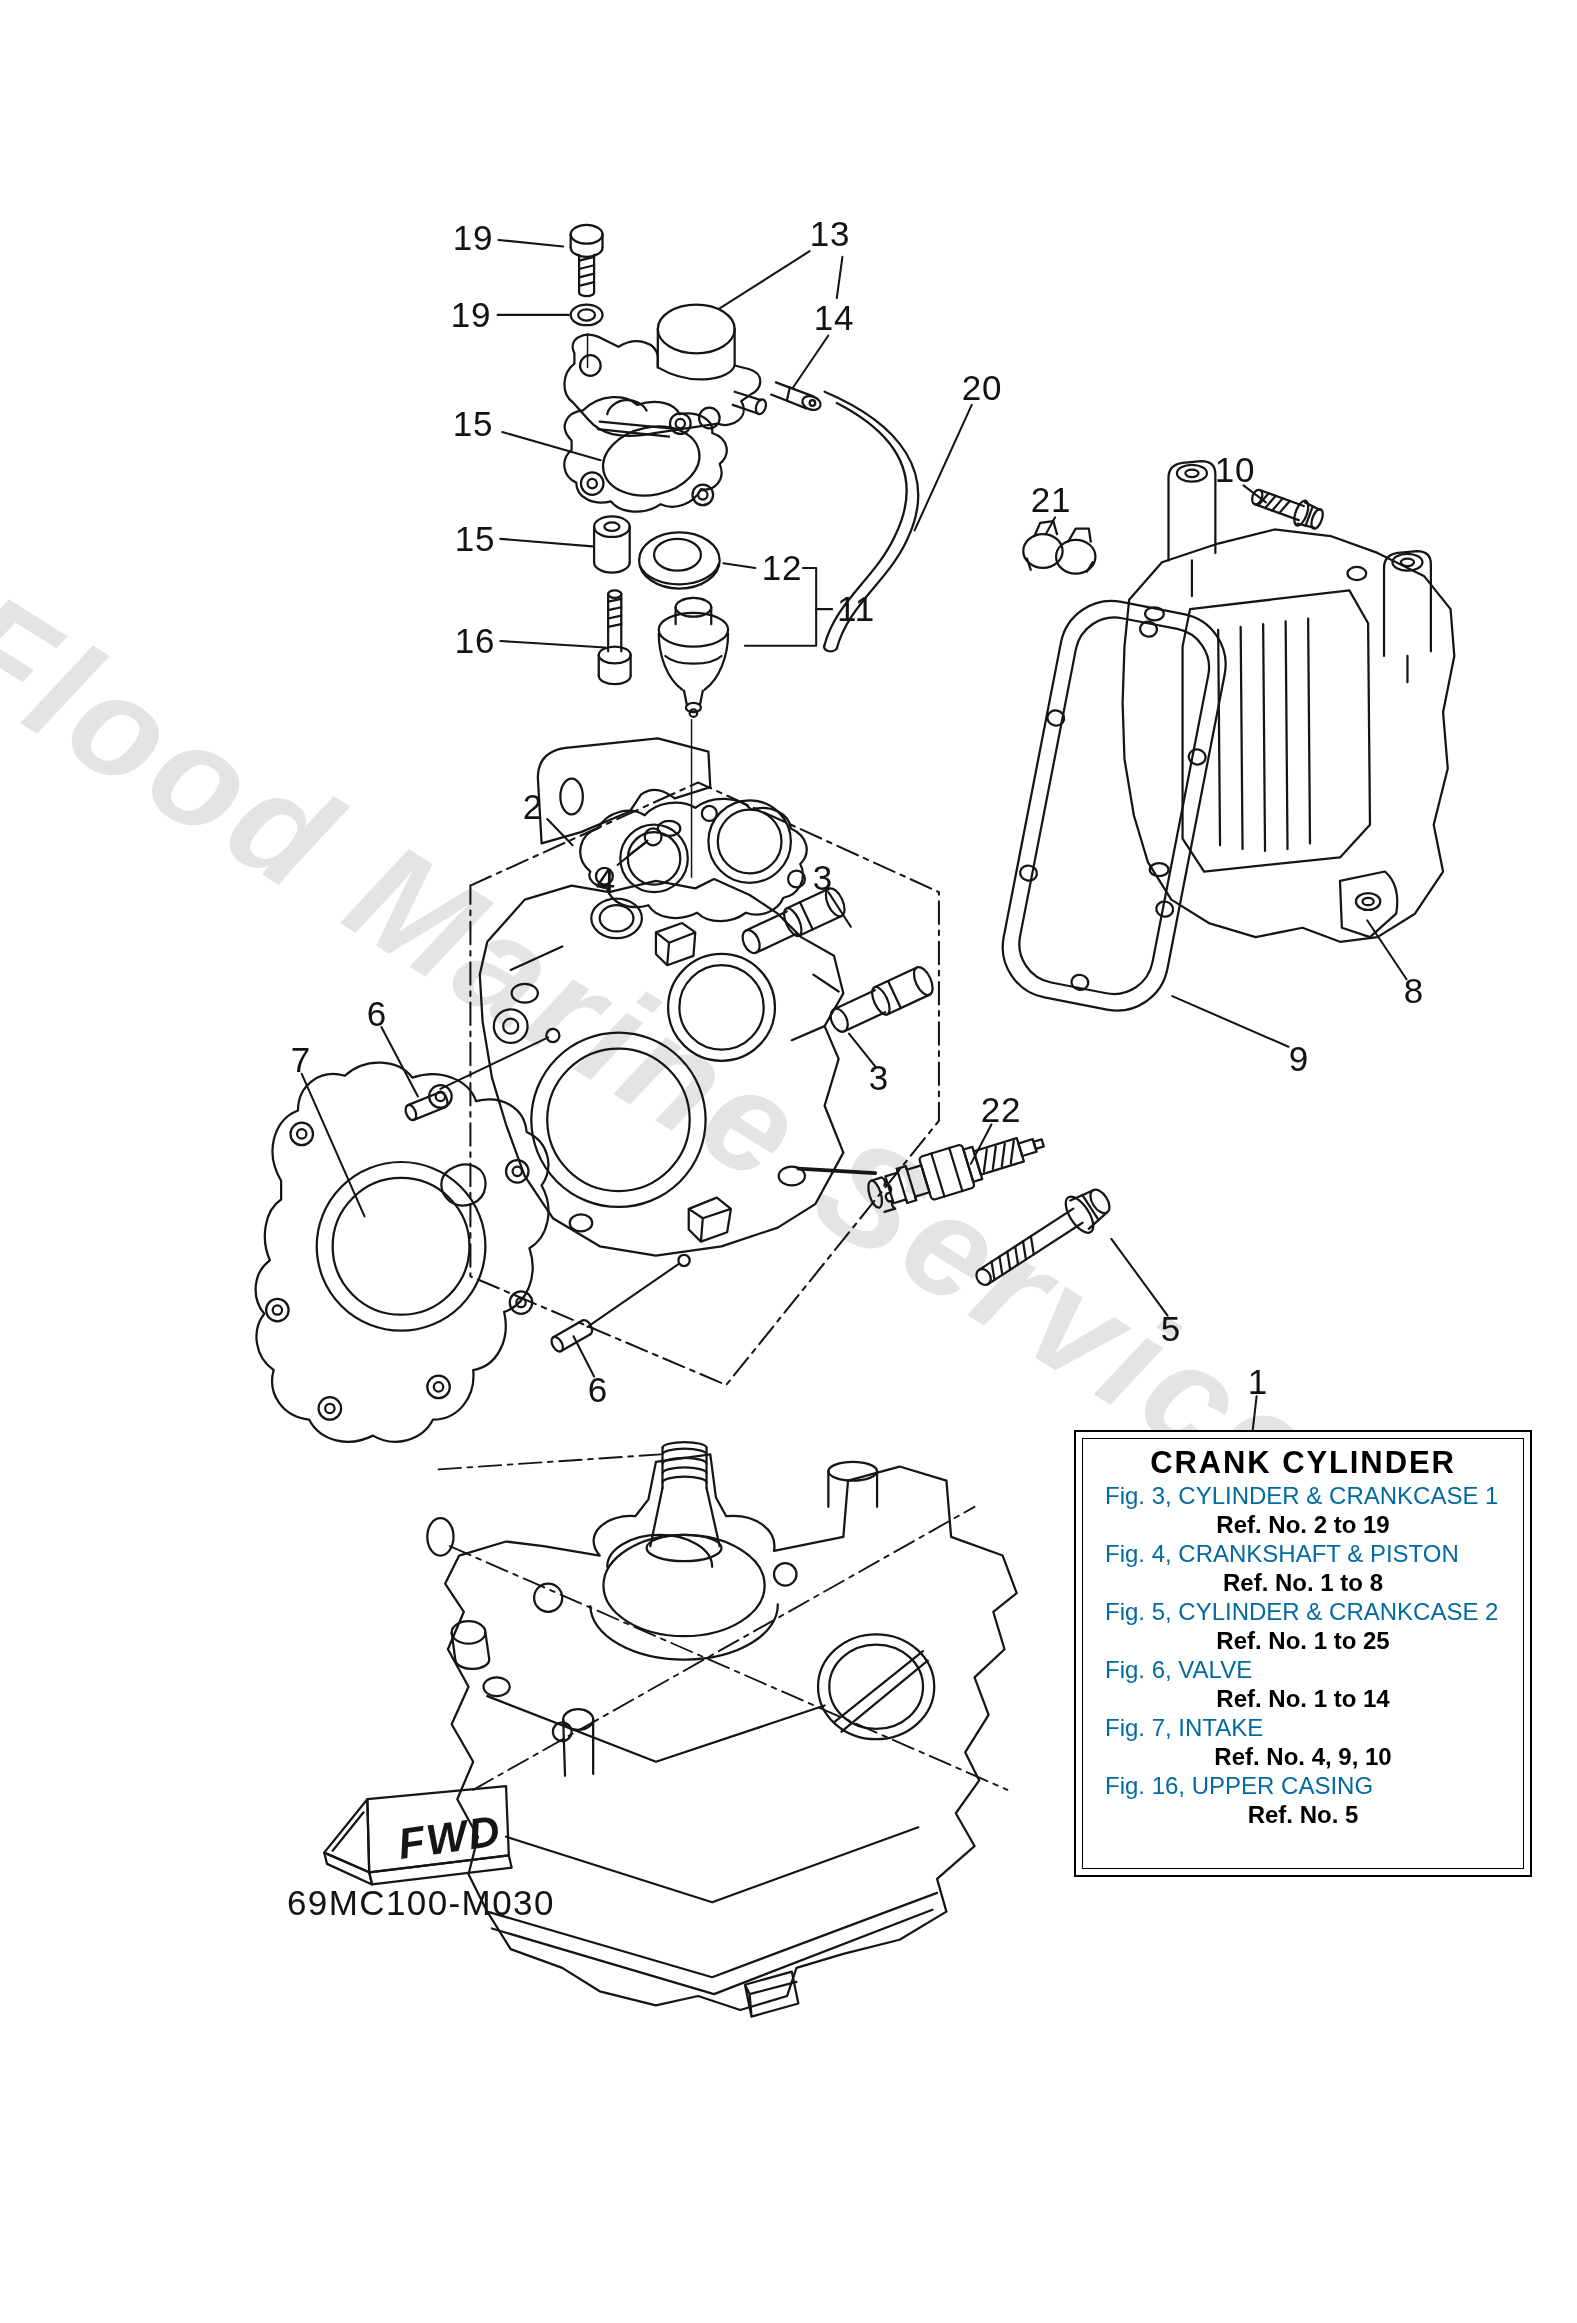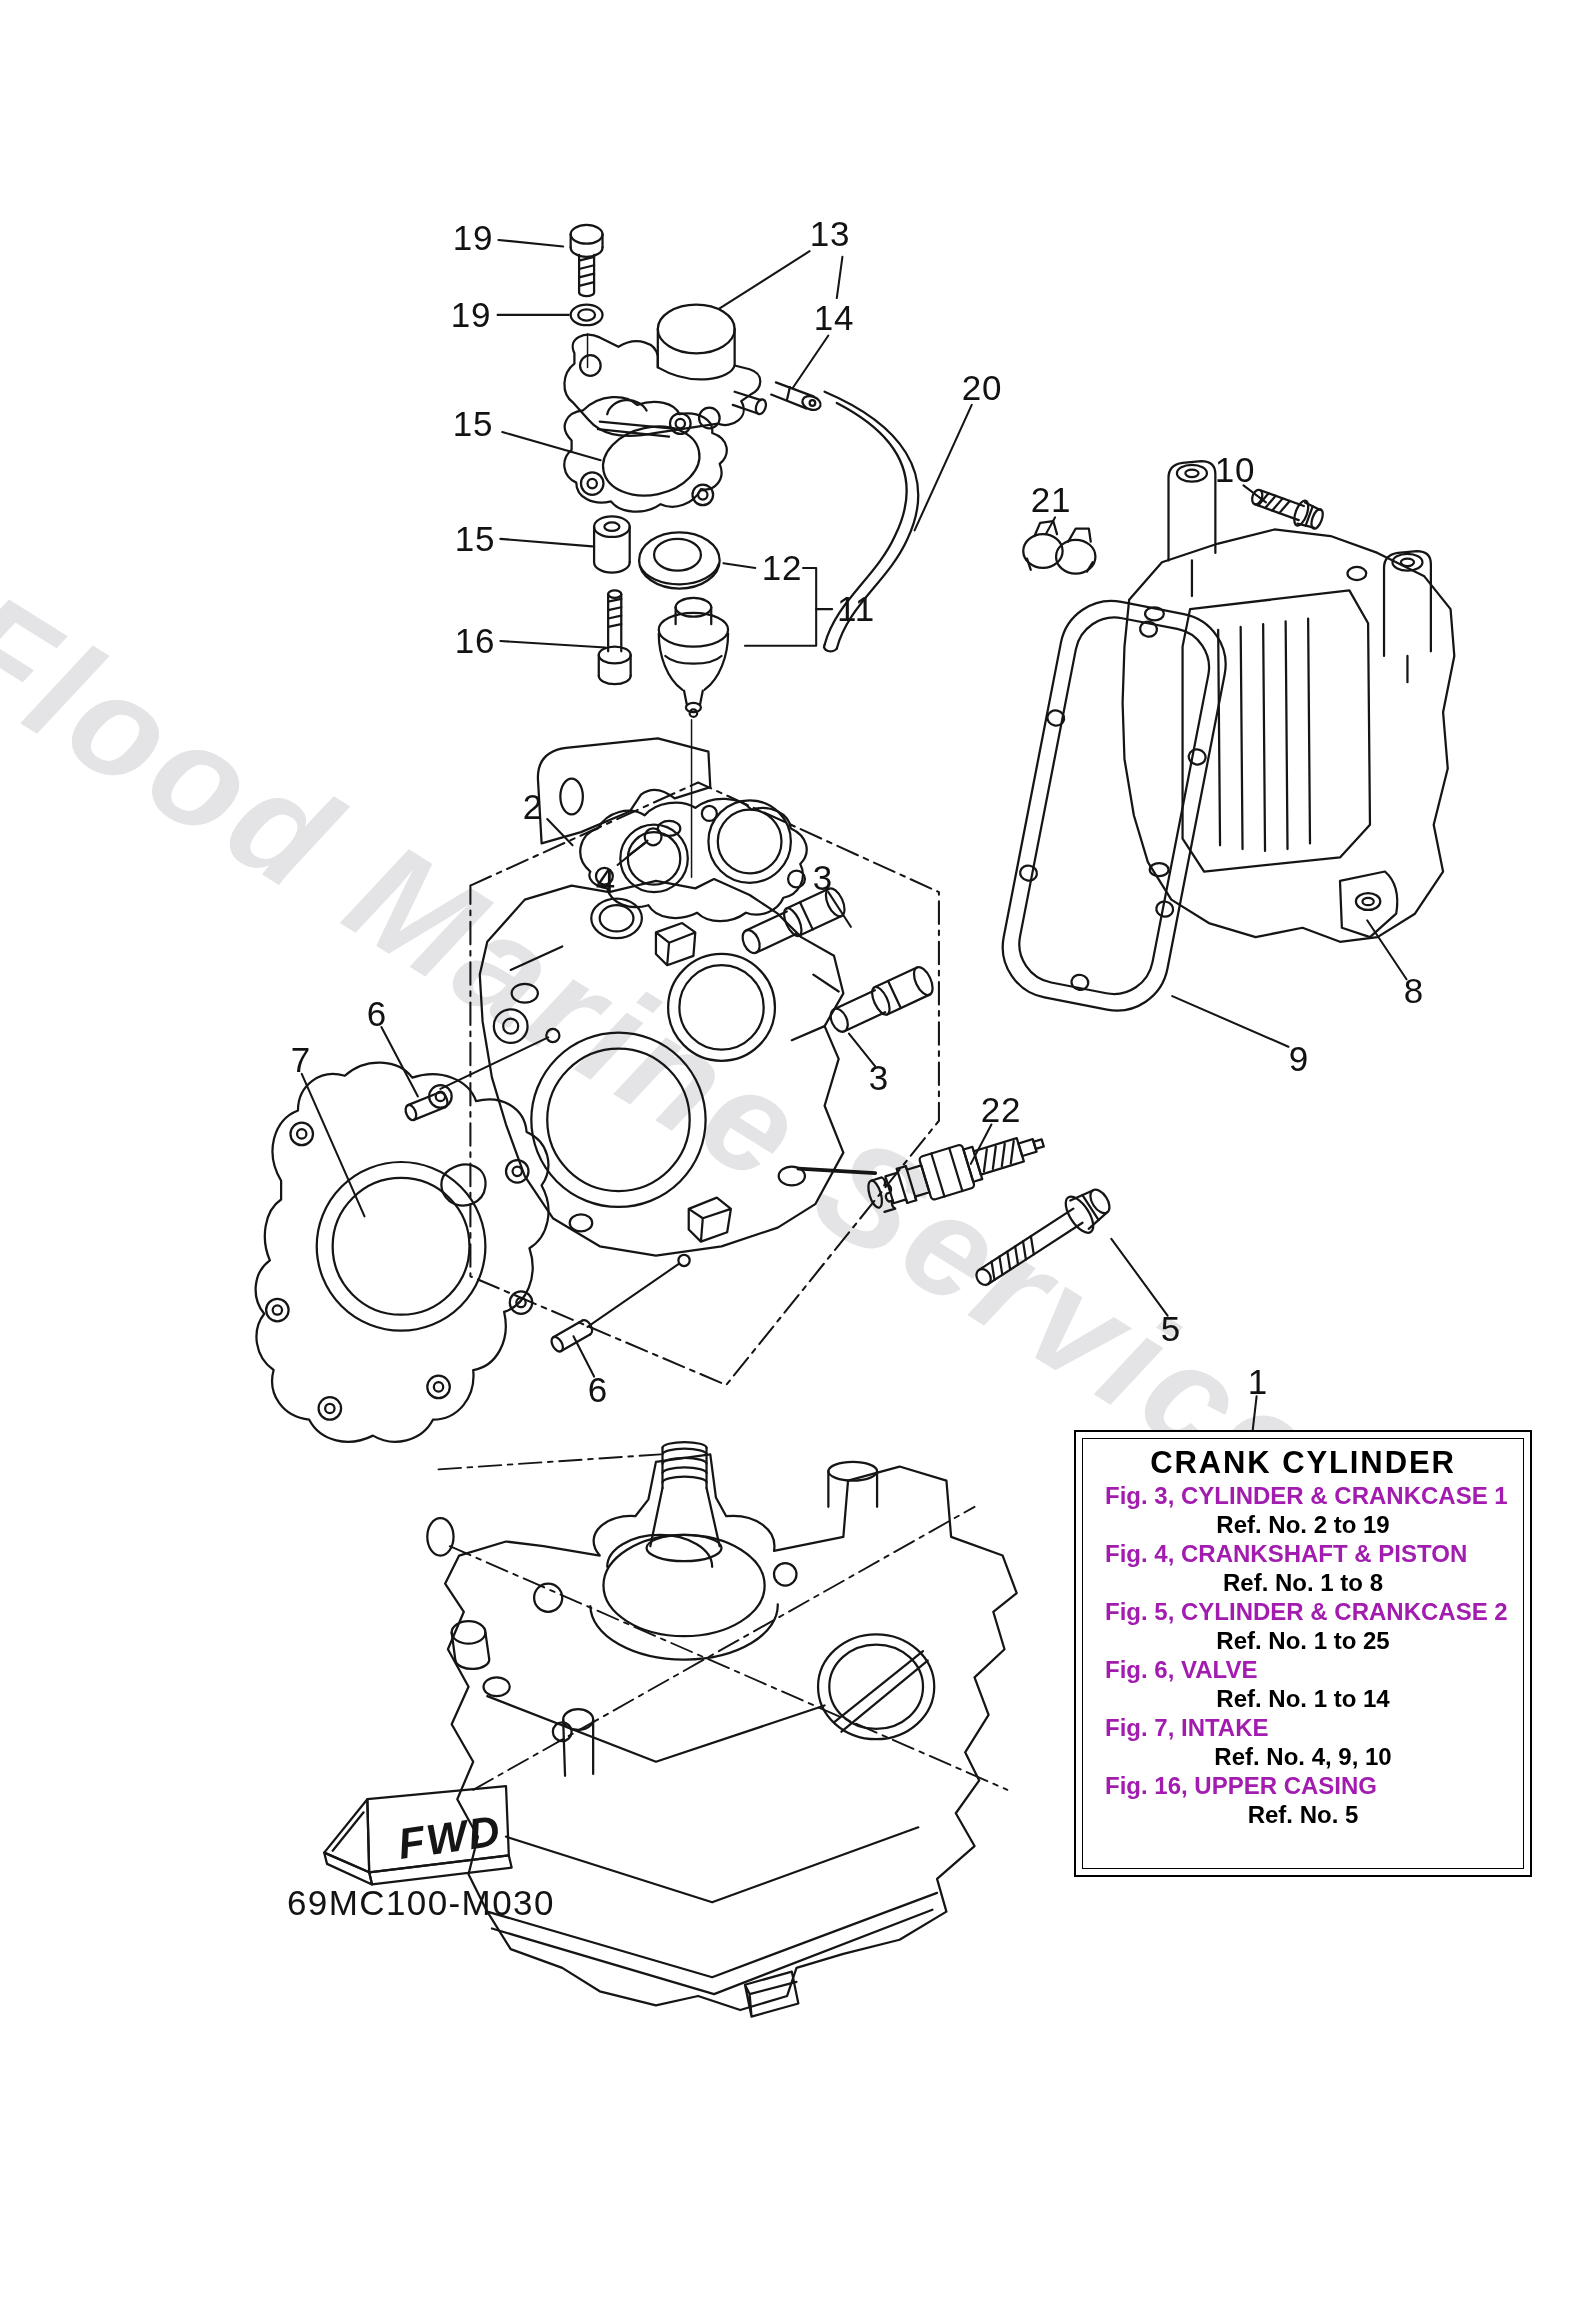--- a/index.html
+++ b/index.html
@@ -53,25 +53,25 @@
   }
   .ib-title{
     text-align:center;
     font-weight:bold;
     font-size:31px;
     line-height:37px;
     letter-spacing:1.9px;
     color:#000;
   }
   .ib-fig{
-    font-weight:bold;
+    font-weight:normal;
     font-size:24px;
     line-height:29px;
     padding-left:13px;
-    color:#a21caf;
+    color:#0369a1;
     white-space:nowrap;
   }
   .ib-ref{
     font-weight:bold;
     font-size:24px;
     line-height:29px;
     text-align:center;
     color:#000;
     white-space:nowrap;
   }

